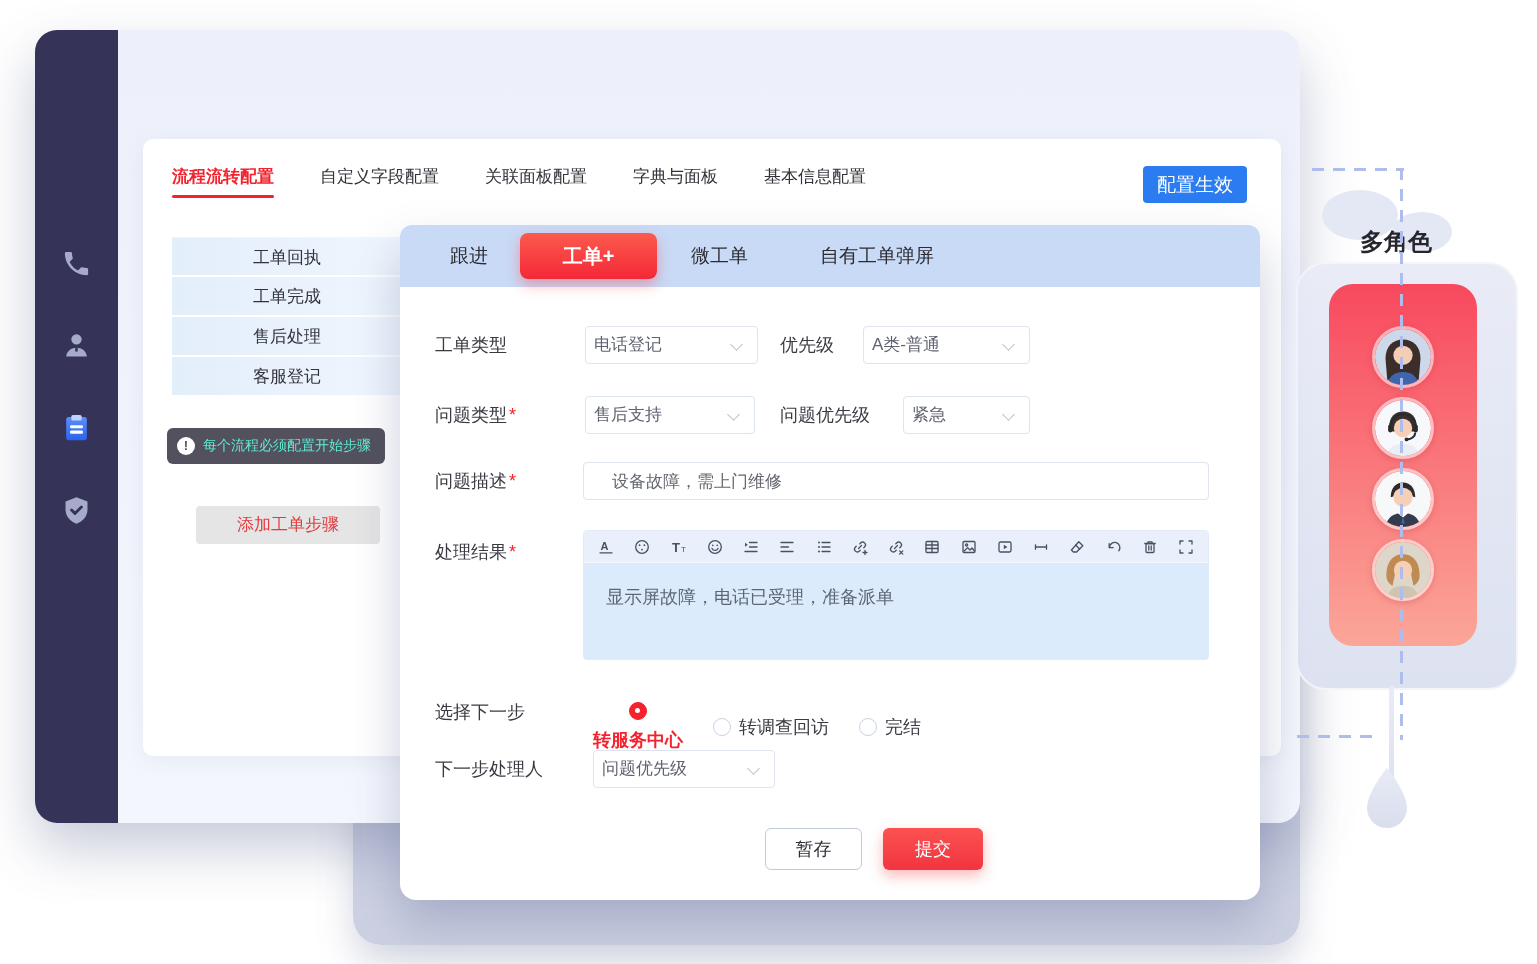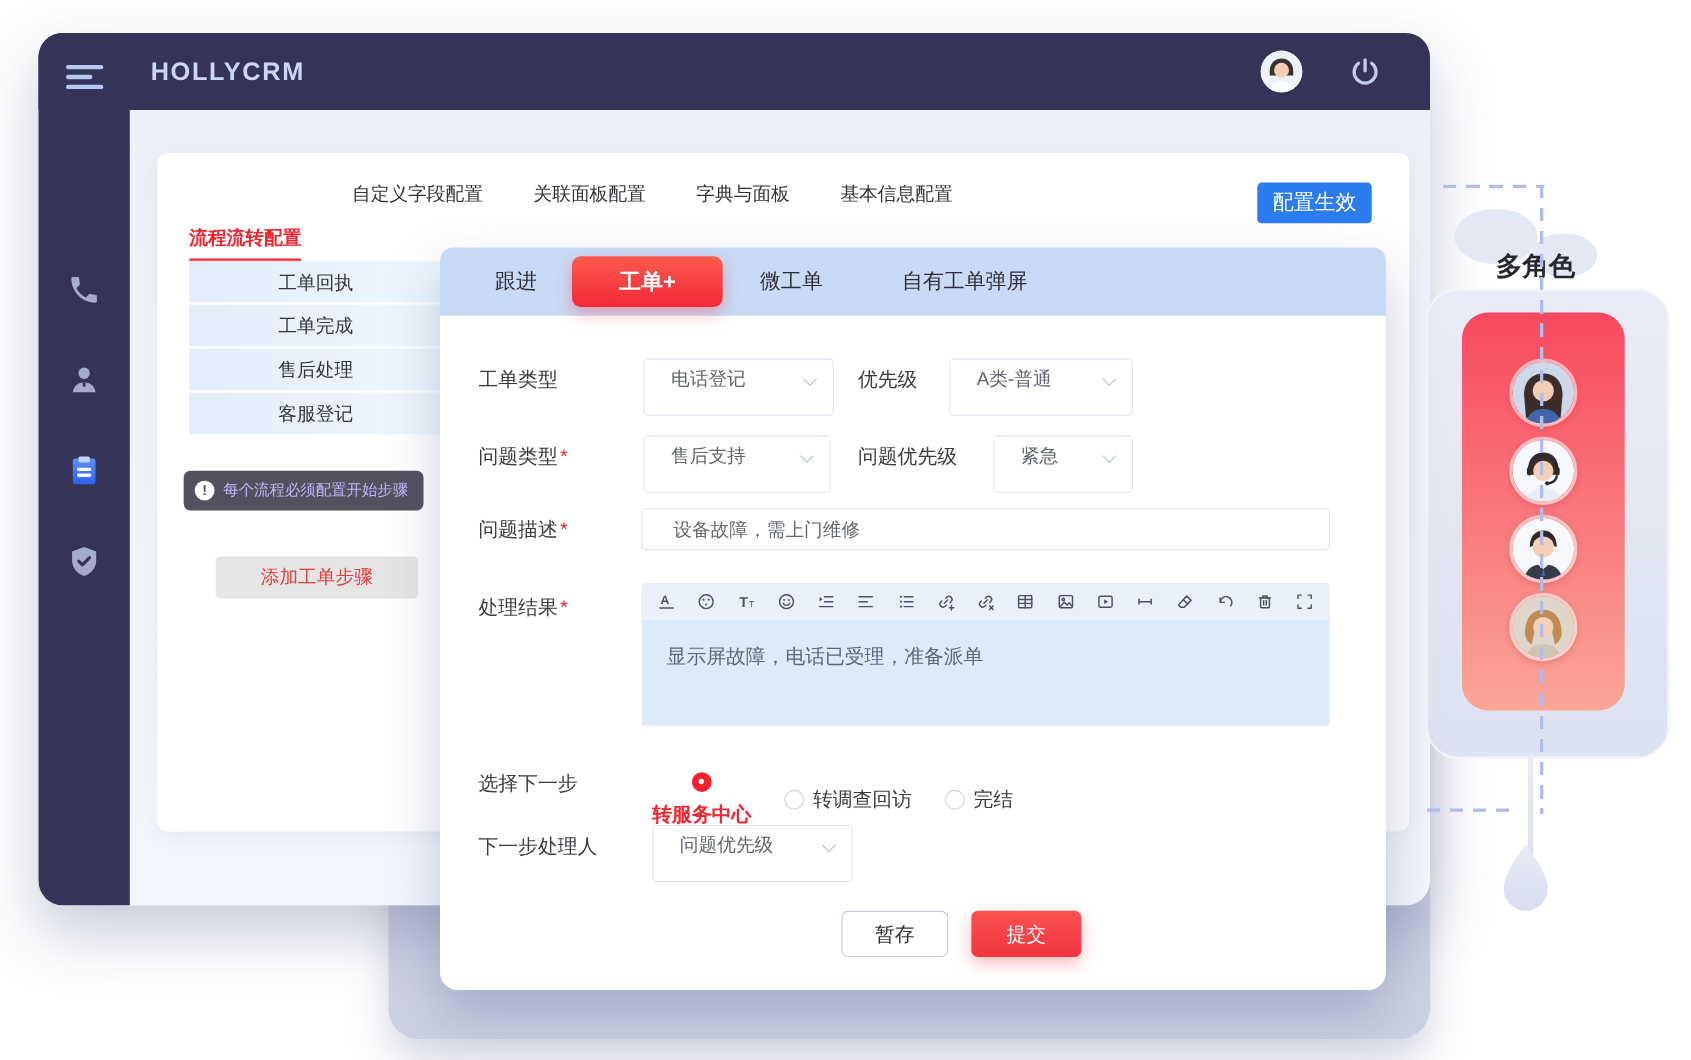--- a/index.html
+++ b/index.html
@@ -32,38 +32,38 @@
     border-radius:50%; overflow:hidden; z-index:4; cursor:pointer; background:#eef2f8; }
   .power { position:absolute; left:1191px; top:20px; width:30px; height:30px; z-index:4; cursor:pointer; }
 
   .side-ico { position:absolute; left:26px; width:31px; height:31px; }
 
   
   .card { position:absolute; left:108px; top:109px; width:1138px; height:617px;
     background:#ffffff; border-radius:10px; box-shadow:0 4px 18px rgba(120,135,180,.10); }
   .nav-tabs { position:absolute; left:29px; top:26px; display:flex; gap:46px; }
   .nav-tab { font-size:17px; color:#32323a; cursor:pointer; position:relative; padding-bottom:10px; }
-  .nav-tab.active { color:#f5222d; font-weight:bold;margin-top:40px; }
+  .nav-tab.active { color:#f5222d; font-weight:bold; }
   .nav-tab.active::after { content:""; position:absolute; left:0; right:0; bottom:0;
     height:3px; background:#f5222d; border-radius:2px; }
   .apply-btn { position:absolute; right:34px; top:27px; width:104px; height:37px;
     background:#2a7cf0; color:#fff; font-size:19px; border:none; border-radius:4px;
     cursor:pointer; line-height:37px; text-align:center; }
 
   .wf-list { position:absolute; left:29px; top:98px; width:230px; }
   .wf-row { height:40px; line-height:40px; text-align:center; font-size:17px; color:#33333b;
     background:linear-gradient(90deg,#e3eefb 0%,#eff6fe 100%);
     border-bottom:2px solid #ffffff; cursor:pointer; }
   .wf-row:first-child { border-top:1px solid #f2f6fc; }
 
   .notice { position:absolute; left:24px; top:289px; height:36px; display:flex; align-items:center;
     background:#53515d; border-radius:6px; padding:0 14px 0 10px; white-space:nowrap; }
   .notice .bang { width:18px; height:18px; border-radius:50%; background:#ffffff; color:#53515d;
     font-weight:bold; font-size:13px; line-height:18px; text-align:center; margin-right:8px; flex:none; }
-  .notice .txt { color:#c4b5fd; font-size:14px; }
+  .notice .txt { color:#5eead4; font-size:14px; }
 
   .add-step { position:absolute; left:53px; top:367px; width:184px; height:38px;
     background:#e5e5e5; color:#e23c3e; font-size:17px; border:none; border-radius:4px;
     cursor:pointer; line-height:38px; text-align:center; }
 
   
   .modal { position:absolute; left:400px; top:225px; width:860px; height:675px;
     background:#ffffff; border-radius:12px 12px 16px 16px; z-index:5;
     box-shadow:0 24px 48px rgba(70,80,130,.28); }
   .m-tabs { height:62px; background:#c8daf6; border-radius:12px 12px 0 0;
@@ -71,22 +71,22 @@
   .m-tab { font-size:19px; color:#2c2c34; cursor:pointer; }
   .m-tab.t1 { margin-left:50px; }
   .m-tab.t3 { margin-left:34px; }
   .m-tab.t4 { margin-left:72px; }
   .m-tab-active { margin-left:32px; width:137px; height:46px; border:none; border-radius:8px;
     background:linear-gradient(180deg,#fc5a4e 0%,#f42837 100%); color:#ffffff; font-size:20px;
     font-weight:bold; cursor:pointer; box-shadow:0 6px 14px rgba(244,56,63,.38); }
 
   .f-label { position:absolute; font-size:18px; color:#3a3a42; line-height:38px; white-space:nowrap; }
   .star { color:#f5222d; margin-left:2px; }
-  .dd { position:absolute; height:52px; background:#fff; border:1px solid #dde3ef; border-radius:4px;
-    font-size:17px; color:#5f6370; line-height:36px; padding-left:24px; cursor:pointer; }
+  .dd { position:absolute; height:38px; background:#fff; border:1px solid #dde3ef; border-radius:4px;
+    font-size:17px; color:#5f6370; line-height:36px; padding-left:8px; cursor:pointer; }
   .dd::after { content:""; position:absolute; right:16px; top:13px; width:8px; height:8px;
     border-right:1.6px solid #b6c0d4; border-bottom:1.6px solid #b6c0d4; transform:rotate(45deg); }
   .txt-input { position:absolute; left:183px; top:237px; width:626px; height:38px;
     background:#fff; border:1px solid #dde3ef; border-radius:4px; font-size:17px; color:#63676f;
     padding-left:28px; font-family:"Liberation Sans",sans-serif; }
 
   .editor { position:absolute; left:183px; top:305px; width:626px; border:1px solid #e3ebf8; border-radius:4px; }
   .tb { height:32px; background:#e9f0fb; display:flex; align-items:center;
     justify-content:space-between; padding:0 13px; border-bottom:1px solid #f4f8fe; }
   .tb-icon { width:18px; height:18px; cursor:pointer; display:inline-flex; }
@@ -167,42 +167,20 @@
           </svg>
       </span>
       <span class="side-ico" style="top:465px">
         <svg viewBox="0 0 24 24">
             <path fill="#a6abc9" d="M12 1.8l8.5 3.2v6.3c0 5.3-3.6 9.3-8.5 10.9C7.1 20.6 3.5 16.6 3.5 11.3V5z"></path>
             <path d="M8.2 11.7l2.6 2.6 5-5" stroke="#363359" stroke-width="2.2" fill="none" stroke-linecap="round" stroke-linejoin="round"></path>
           </svg>
       </span>
     </div>
 
-    <div class="header">
-      <div class="burger">
-          <i></i>
-          <i></i>
-          <i></i>
-        </div>
-      <div class="brand">HOLLYCRM</div>
-      <div class="hd-avatar">
-        <svg viewBox="0 0 64 64">
-            <circle cx="32" cy="32" r="32" fill="#edf1f8"></circle>
-            <path d="M14 32c0-13 8-20 18-20s18 7 18 20v6H14z" fill="#38312e"></path>
-            <circle cx="32" cy="30" r="11.5" fill="#f3cdb4"></circle>
-            <path d="M11 64c2-12 11-17 21-17s19 5 21 17z" fill="#ffffff"></path>
-          </svg>
-      </div>
-      <span class="power">
-        <svg viewBox="0 0 24 24" fill="none" stroke="#c2cce9" stroke-width="2.4" stroke-linecap="round">
-            <path d="M12 3.5v8"></path>
-            <path d="M7.2 6a8 8 0 1 0 9.6 0"></path>
-          </svg>
-      </span>
-    </div>
 
     <div class="card">
       <div class="nav-tabs">
         <span class="nav-tab active">流程流转配置</span>
         <span class="nav-tab">自定义字段配置</span>
         <span class="nav-tab">关联面板配置</span>
         <span class="nav-tab">字典与面板</span>
         <span class="nav-tab">基本信息配置</span>
       </div>
       <button class="apply-btn">配置生效</button>

